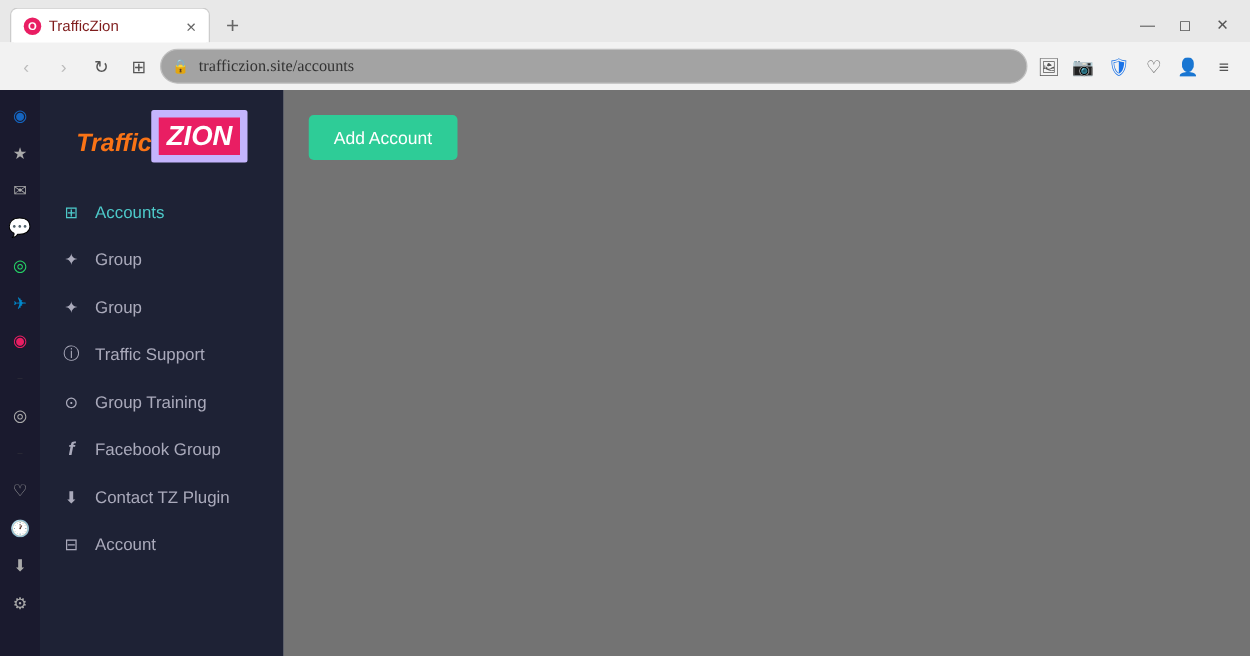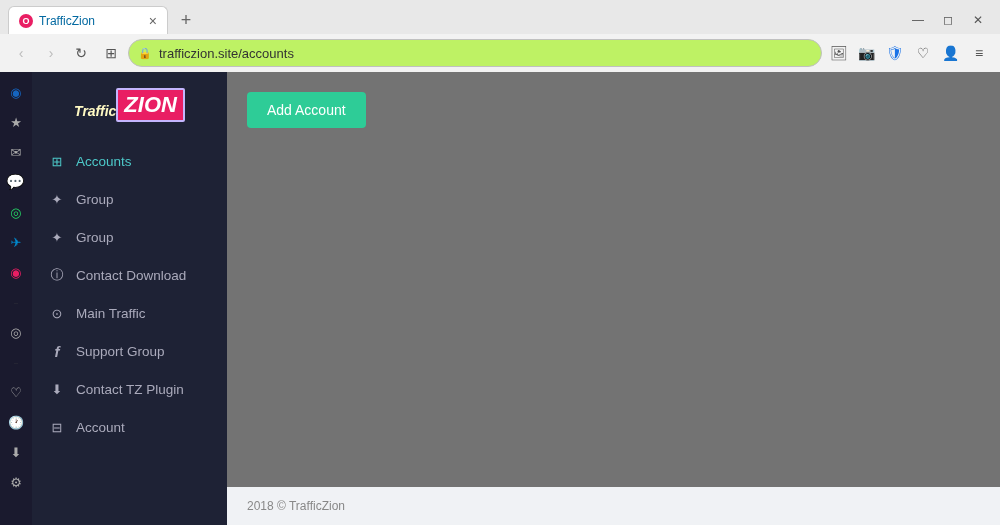--- a/index.html
+++ b/index.html
@@ -34,21 +34,21 @@
       flex-shrink: 0;
       display: flex;
       align-items: center;
       justify-content: center;
       font-size: 9px;
       color: white;
       font-weight: bold;
     }
     .tab-title {
       font-size: 12px;
-      color: #0369a1;
+      color: #7f1d1d;
       flex: 1;
     }
     .tab-close {
       font-size: 14px;
       color: #666;
       cursor: pointer;
       line-height: 1;
     }
     .tab-new {
       width: 28px;
@@ -105,23 +105,24 @@
       display: flex;
       align-items: center;
     }
     .address-wrapper input {
       width: 100%;
       height: 28px;
       border: 1px solid #c0c0c0;
       border-radius: 14px;
       padding: 0 12px 0 30px;
       font-size: 13px;
-      background: #bef264;
+      background: #a3a3a3;
       color: #333;
       outline: none;
+      font-family: Liberation Serif, serif;
     }
     .lock-icon {
       position: absolute;
       left: 10px;
       color: #555;
       font-size: 11px;
       pointer-events: none;
     }
     .toolbar-icons {
       display: flex;
@@ -178,35 +179,35 @@
       flex-direction: column;
       color: #ccc;
     }
     .logo-area {
       padding: 16px 12px 20px;
       display: flex;
       align-items: center;
       justify-content: center;
     }
     .logo-text {
-      font-size: 14px;
+      font-size: 20px;
       font-weight: bold;
-      color: #fef9c3;
+      color: #f97316;
       font-style: italic;
       margin-top: 12px;
     }
     .logo-zion {
       background: #e91e63;
       color: #fff;
       padding: 2px 6px;
       border-radius: 2px;
       font-style: italic;
       font-weight: bold;
       font-size: 22px;
-      border: 2px solid #c4b5fd;
+      border: 6px solid #c4b5fd;
     }
     .nav-menu {
       flex: 1;
       display: flex;
       flex-direction: column;
       padding: 0 0 10px;
     }
     .nav-item {
       display: flex;
       align-items: center;
@@ -327,42 +328,39 @@
       <div class="nav-item">
         <span class="nav-icon">✦</span>
         <span>Group</span>
       </div>
       <div class="nav-item">
         <span class="nav-icon">✦</span>
         <span>Group</span>
       </div>
       <div class="nav-item">
         <span class="nav-icon">ⓘ</span>
-        <span>Contact Download</span>
+        <span>Traffic Support</span>
       </div>
       <div class="nav-item">
         <span class="nav-icon">⊙</span>
-        <span>Main Traffic</span>
+        <span>Group Training</span>
       </div>
       <div class="nav-item">
         <span class="nav-icon" style="font-weight:bold;font-style:italic;font-size:15px;">f</span>
-        <span>Support Group</span>
+        <span>Facebook Group</span>
       </div>
       <div class="nav-item">
         <span class="nav-icon">⬇</span>
         <span>Contact TZ Plugin</span>
       </div>
       <div class="nav-item">
         <span class="nav-icon">⊟</span>
         <span>Account</span>
       </div>
     </nav>
   </div>
 
   <div class="main-content">
     <div class="content-area">
       <button class="add-account-btn">Add Account</button>
     </div>
-    <div class="footer-bar">
-      <span>2018 © TrafficZion</span>
-    </div>
   </div>
 </div>
 
 </body></html>

